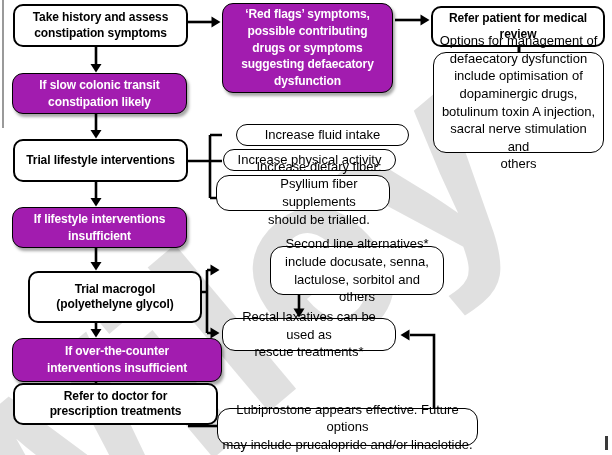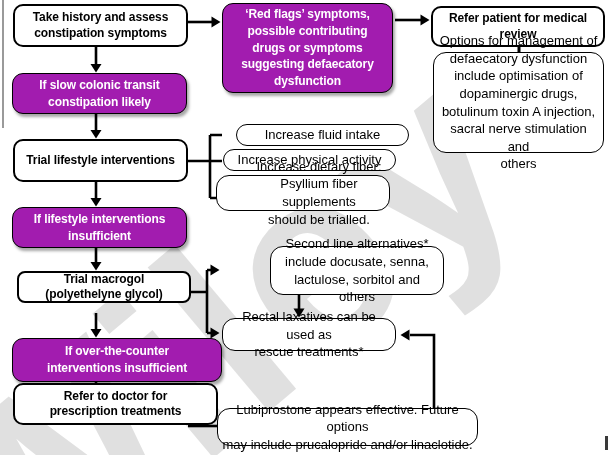--- a/index.html
+++ b/index.html
@@ -109,21 +109,21 @@
 
   <div class="box small" style="left:223px; top:149px; width:173px; height:22px;">Increase physical activity</div>
 
   <div class="box small" style="left:216px; top:175px; width:174px; height:36px;padding-left:36px;">Increase dietary fiber:
 Psyllium fiber supplements
 should be trialled.</div>
 
   <div class="box black" style="left:12px;  top:207px; width:175px; height:41px;">If lifestyle interventions
 insufficient</div>
 
-  <div class="box bold" style="left:17px;  top:271px; width:174px; height:32px;border-radius:8px;">Trial macrogol
+  <div class="box bold" style="left:28px;  top:271px; width:174px; height:52px;">Trial macrogol
 (polyethelyne glycol)</div>
 
   <div class="box small" style="left:222px; top:246px; width:174px; height:49px;margin-left:48px;">Second line alternatives*
 include docusate, senna,
 lactulose, sorbitol and others</div>
 
   <div class="box small" style="left:222px; top:318px; width:174px; height:33px;">Rectal laxatives can be used as
 rescue treatments*</div>
 
   <div class="box black" style="left:12px;  top:338px; width:210px; height:44px;">If over-the-counter

